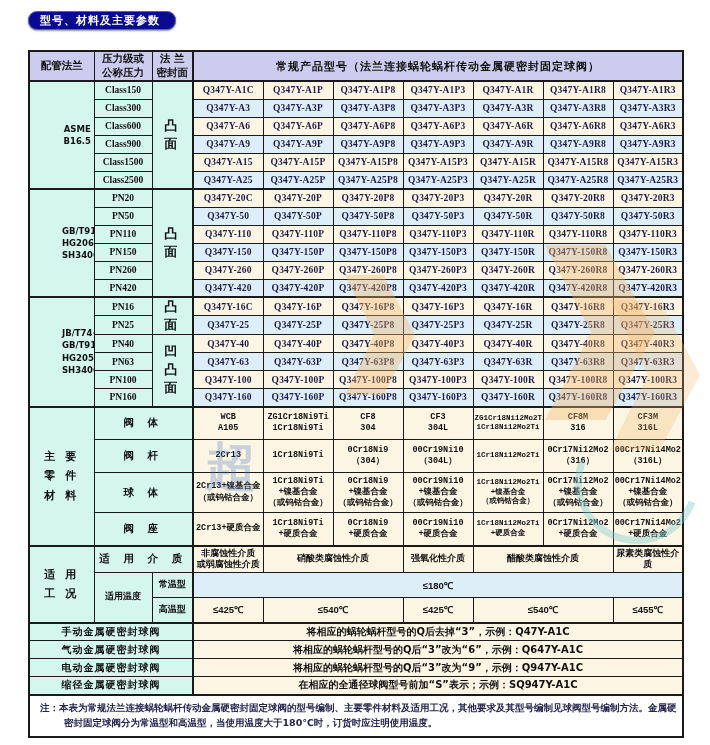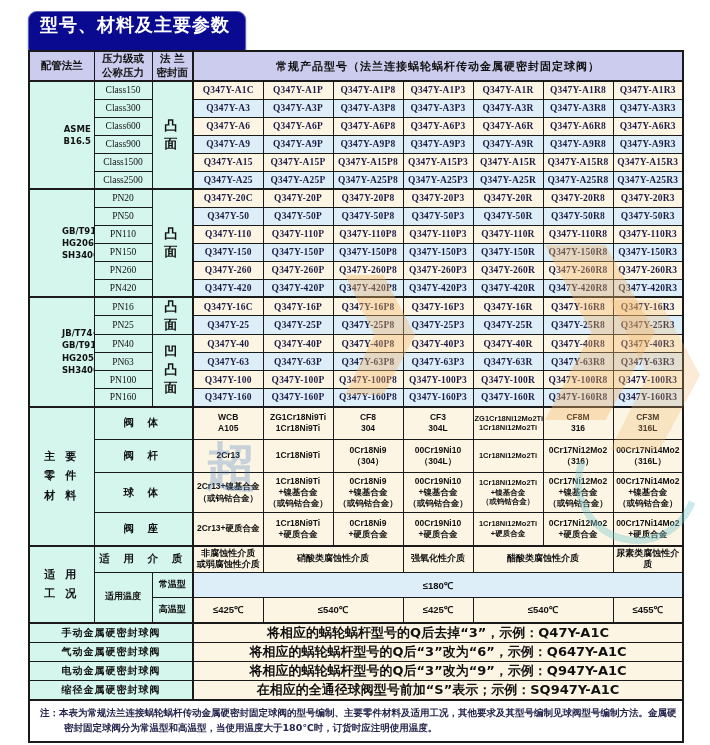--- a/index.html
+++ b/index.html
@@ -1,20 +1,20 @@
 <!DOCTYPE html>
 <html style="--title_bg: #0a0a90; --header_bg: #ccccee; --aqua_bg: #d4f6ec; --cream_bg: #fdf5e4; --blue_bg: #ddeef8; --border: #1a1a1a; --model_text: #1c1c46; --note_text: #25254d; --watermark_orange: #f2b66a; --watermark_teal: #7ecccc; --watermark_blue: #4a7fc1;"><head>
 <meta charset="utf-8">
 <style>
   html,body{margin:0;padding:0;background:#e8e8e8;}
   #page{position:relative;width:710px;height:745px;background:#ffffff;overflow:hidden;
         font-family:"DejaVu Sans",sans-serif;color:#111;}
   #title-bar{position:absolute;left:28px;top:11px;display:inline-block;
-        background:var(--title_bg);color:#fff;font-size:18px;font-weight:bold;
-        padding:2px 16px 20px 12px;border-radius:9px;letter-spacing:1px;
+        background:var(--title_bg);color:#fff;font-size:11px;font-weight:bold;
+        padding:2px 16px 2px 12px;border-radius:9px;letter-spacing:1px;
         box-shadow:inset 0 0 0 1px rgba(255,255,255,.35), 0 1px 2px rgba(0,0,0,.4);}
   #spec-table{position:absolute;left:28px;top:50px;border-collapse:collapse;table-layout:fixed;
         width:654px;border:2px solid var(--border);background:#fff;}
   td,th{border:1px solid var(--border);text-align:center;vertical-align:middle;
         padding:0 1px;overflow:hidden;}
   thead th{border-bottom-width:2px;}
   thead tr{height:24px;}
   .sect-top td{border-top-width:2px;}
   .thickL{border-left-width:2px;}
   .pre{white-space:pre-line;}
@@ -25,32 +25,32 @@
   .rowblue{background:var(--blue_bg);}
   .r-model{height:18px;}
   .r-mat{height:33px;}
   .r-ball{height:40px;}
   .r-media{height:27px;}
   .r-temp{height:25px;}
   .r-var{height:18px;}
   .r-note{height:42px;}
   .model{font-family:"Liberation Serif",serif;font-weight:bold;font-size:9.5px;
          color:var(--model_text);letter-spacing:.2px;}
-  .pn{font-family:"Liberation Serif",serif;font-weight:normal;font-size:9.5px;color:#111;text-align:center;}
+  .pn{font-family:"Liberation Serif",serif;font-weight:bold;font-size:9.5px;color:#111;text-align:center;}
   .flange{font-weight:bold;font-size:8.5px;line-height:1.45;padding-left:32px;}
   .face{font-weight:bold;font-size:13px;letter-spacing:3px;}
   .grouplab{font-weight:bold;font-size:11px;line-height:1.75;letter-spacing:3px;}
   .matlab{font-weight:bold;font-size:10.5px;letter-spacing:5px;margin-top:20px;}
-  .mat{font-family:Liberation Sans, sans-serif;font-weight:bold;font-size:8.5px;
+  .mat{font-family:Liberation Mono, monospace;font-weight:bold;font-size:8.5px;
        line-height:1.3;color:#111;margin-left:16px;}
   .tiny{font-size:7.5px;}
   .cond{font-weight:bold;font-size:9px;line-height:1.3;}
   .temp{font-family:Liberation Sans, sans-serif;font-weight:bold;font-size:9.5px;}
   .varlab{font-weight:bold;font-size:10px;letter-spacing:1px;}
-  .vardesc{font-weight:bold;font-size:13px;}
+  .vardesc{font-weight:bold;font-size:10px;}
   .notecell{text-align:left;font-weight:bold;font-size:9.5px;line-height:1.55;
        padding:3px 0 3px 34px;text-indent:-24px;color:var(--note_text);background:#fff;}
   
   #watermark{position:absolute;left:0;top:0;width:710px;height:745px;pointer-events:none;z-index:4;}
   .wm-chevron{position:absolute;background:var(--watermark_orange);opacity:.38;
        clip-path:polygon(0 0,55% 0,100% 50%,55% 100%,0 100%,42% 50%);}
   .wm-arc{position:absolute;border:7px solid var(--watermark_teal);border-radius:50%;
        border-top-color:transparent;border-right-color:transparent;opacity:.4;transform:rotate(-25deg);}
   .wm-glyph{position:absolute;font-size:52px;font-weight:bold;color:var(--watermark_blue);opacity:.3;}
 </style>

